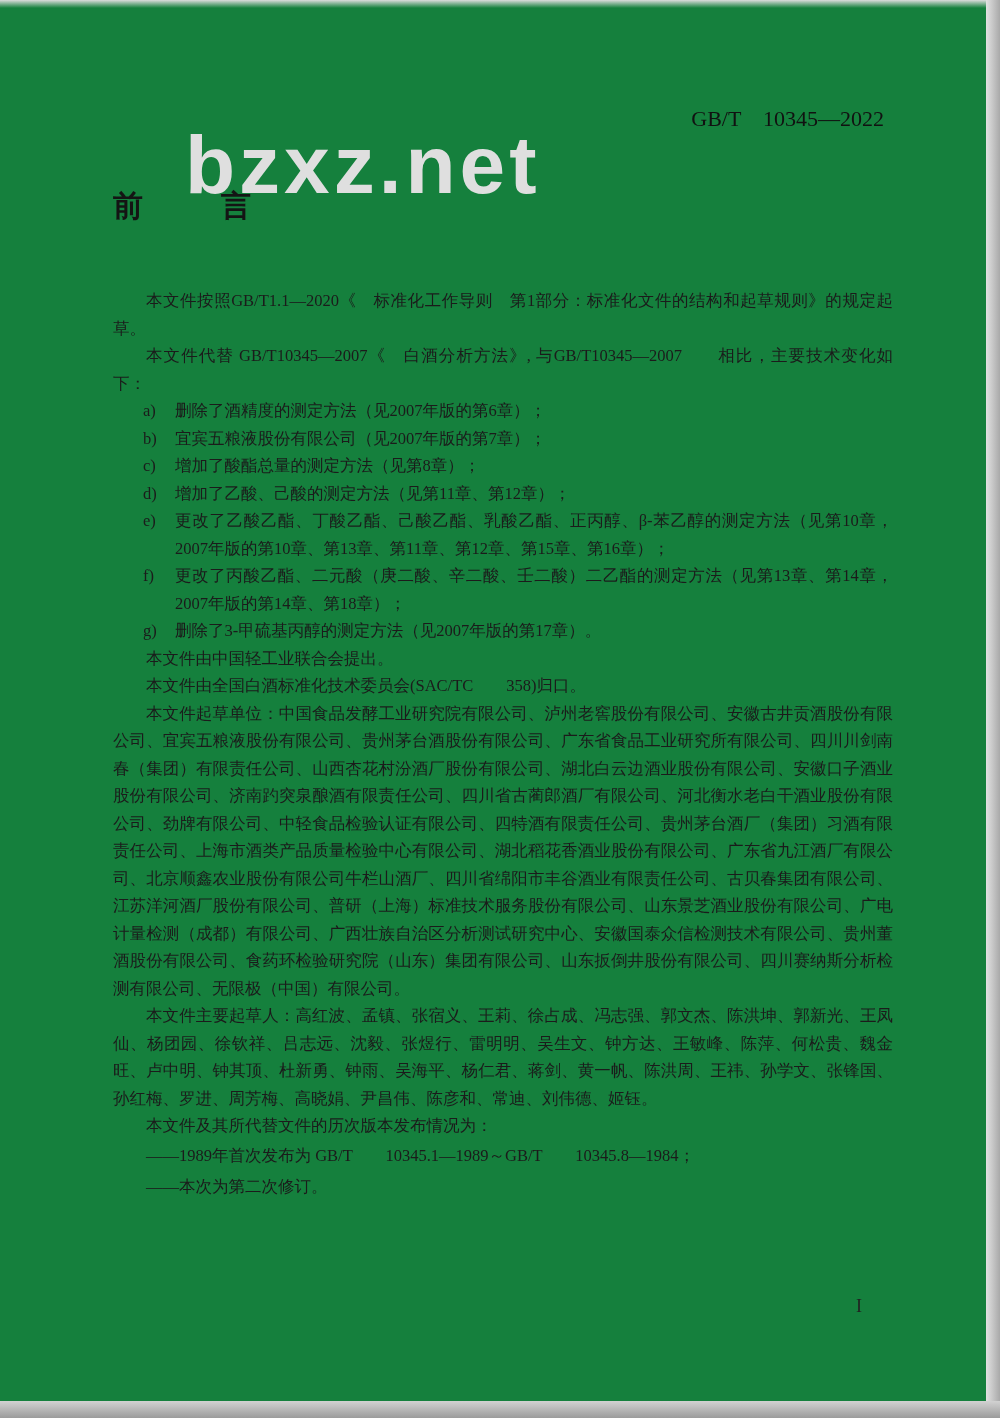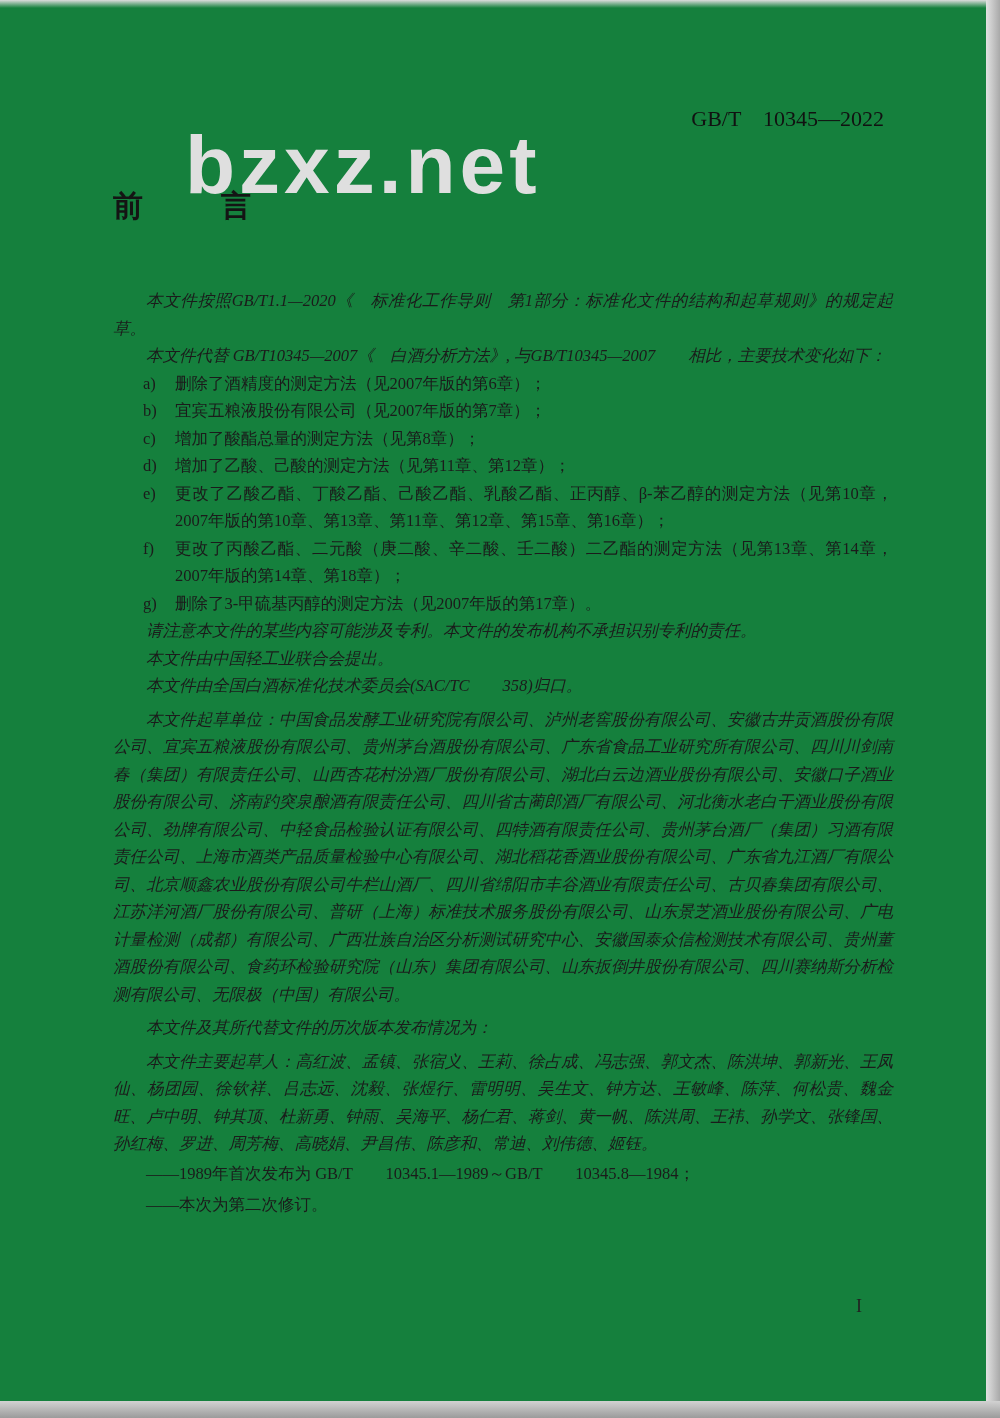--- a/index.html
+++ b/index.html
@@ -66,28 +66,28 @@
 
   .title {
     font-size: 30px;
     font-weight: bold;
     letter-spacing: 6px;
     line-height: 40px;
     margin-bottom: 61px;
     color: #141414;
   }
 
-  .para { text-indent: 2em; font-style: italic; }
+  .para { text-indent: 2em; }
 
   .change-list { margin-left: 30px; }
   .change-item { display: flex; }
   .change-label { flex: 0 0 32px; }
   .change-text { flex: 1; }
 
-  .mt { margin-top: 6px; }
+  .mt { margin-top: 0; }
 
   .history-item { text-indent: 2em; line-height: 31px; }
 
   .page-number {
     position: absolute;
     left: 856px;
     top: 1296px;
     font-size: 18px;
     color: #222;
     z-index: 2;
@@ -136,29 +136,28 @@
       <div class="change-item">
         <span class="change-label">f)</span>
         <span class="change-text">更改了丙酸乙酯、二元酸（庚二酸、辛二酸、壬二酸）二乙酯的测定方法（见第13章、第14章，2007年版的第14章、第18章）；</span>
       </div>
       <div class="change-item">
         <span class="change-label">g)</span>
         <span class="change-text">删除了3-甲硫基丙醇的测定方法（见2007年版的第17章）。</span>
       </div>
     </div>
 
-    <p class="para">请注意本文件的某些内容可能涉及专利。本文件的发布机构不承担识别专利的责任。</p>
     <p class="para">本文件由中国轻工业联合会提出。</p>
     <p class="para">本文件由全国白酒标准化技术委员会(SAC/TC　　358)归口。</p>
 
     <p class="para mt">本文件起草单位：中国食品发酵工业研究院有限公司、泸州老窖股份有限公司、安徽古井贡酒股份有限公司、宜宾五粮液股份有限公司、贵州茅台酒股份有限公司、广东省食品工业研究所有限公司、四川川剑南春（集团）有限责任公司、山西杏花村汾酒厂股份有限公司、湖北白云边酒业股份有限公司、安徽口子酒业股份有限公司、济南趵突泉酿酒有限责任公司、四川省古蔺郎酒厂有限公司、河北衡水老白干酒业股份有限公司、劲牌有限公司、中轻食品检验认证有限公司、四特酒有限责任公司、贵州茅台酒厂（集团）习酒有限责任公司、上海市酒类产品质量检验中心有限公司、湖北稻花香酒业股份有限公司、广东省九江酒厂有限公司、北京顺鑫农业股份有限公司牛栏山酒厂、四川省绵阳市丰谷酒业有限责任公司、古贝春集团有限公司、江苏洋河酒厂股份有限公司、普研（上海）标准技术服务股份有限公司、山东景芝酒业股份有限公司、广电计量检测（成都）有限公司、广西壮族自治区分析测试研究中心、安徽国泰众信检测技术有限公司、贵州董酒股份有限公司、食药环检验研究院（山东）集团有限公司、山东扳倒井股份有限公司、四川赛纳斯分析检测有限公司、无限极（中国）有限公司。</p>
 
+    <p class="para mt">本文件主要起草人：高红波、孟镇、张宿义、王莉、徐占成、冯志强、郭文杰、陈洪坤、郭新光、王凤仙、杨团园、徐钦祥、吕志远、沈毅、张煜行、雷明明、吴生文、钟方达、王敏峰、陈萍、何松贵、魏金旺、卢中明、钟其顶、杜新勇、钟雨、吴海平、杨仁君、蒋剑、黄一帆、陈洪周、王祎、孙学文、张锋国、孙红梅、罗进、周芳梅、高晓娟、尹昌伟、陈彦和、常迪、刘伟德、姬钰。</p>
+
     <p class="para mt">本文件及其所代替文件的历次版本发布情况为：</p>
-
-    <p class="para mt">本文件主要起草人：高红波、孟镇、张宿义、王莉、徐占成、冯志强、郭文杰、陈洪坤、郭新光、王凤仙、杨团园、徐钦祥、吕志远、沈毅、张煜行、雷明明、吴生文、钟方达、王敏峰、陈萍、何松贵、魏金旺、卢中明、钟其顶、杜新勇、钟雨、吴海平、杨仁君、蒋剑、黄一帆、陈洪周、王祎、孙学文、张锋国、孙红梅、罗进、周芳梅、高晓娟、尹昌伟、陈彦和、常迪、刘伟德、姬钰。</p>
 
     <div>
       <p class="history-item">——1989年首次发布为 GB/T　　10345.1—1989～GB/T　　10345.8—1984；</p>
       <p class="history-item">——本次为第二次修订。</p>
     </div>
 
   </div>
 
   <div class="page-number">I</div>
 

